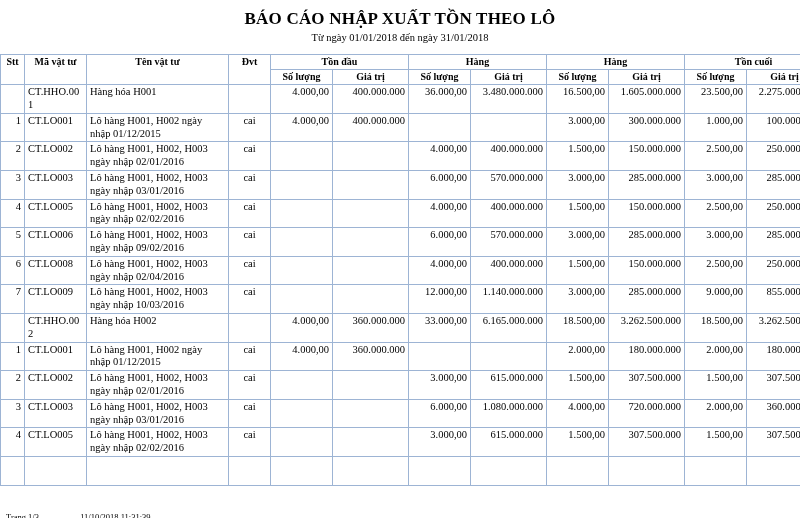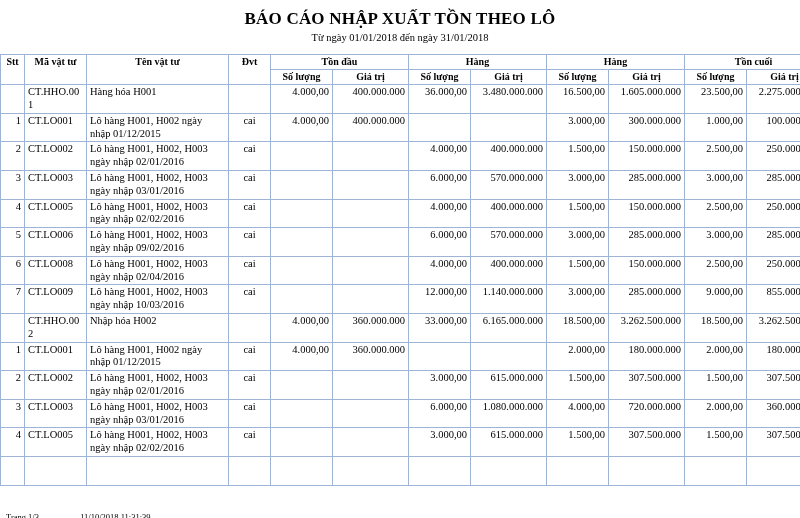--- a/index.html
+++ b/index.html
@@ -250,21 +250,21 @@
           <td class="num">12.000,00</td>
           <td class="num">1.140.000.000</td>
           <td class="num">3.000,00</td>
           <td class="num">285.000.000</td>
           <td class="num">9.000,00</td>
           <td class="num">855.000.000</td>
         </tr>
         <tr class="group">
           <td class="stt"></td>
           <td class="code">CT.HHO.002</td>
-          <td class="name">Nhập hóa H002</td>
+          <td class="name">Hàng hóa H002</td>
           <td class="unit"></td>
           <td class="num">4.000,00</td>
           <td class="num">360.000.000</td>
           <td class="num">33.000,00</td>
           <td class="num">6.165.000.000</td>
           <td class="num">18.500,00</td>
           <td class="num">3.262.500.000</td>
           <td class="num">18.500,00</td>
           <td class="num">3.262.500.000</td>
         </tr>

